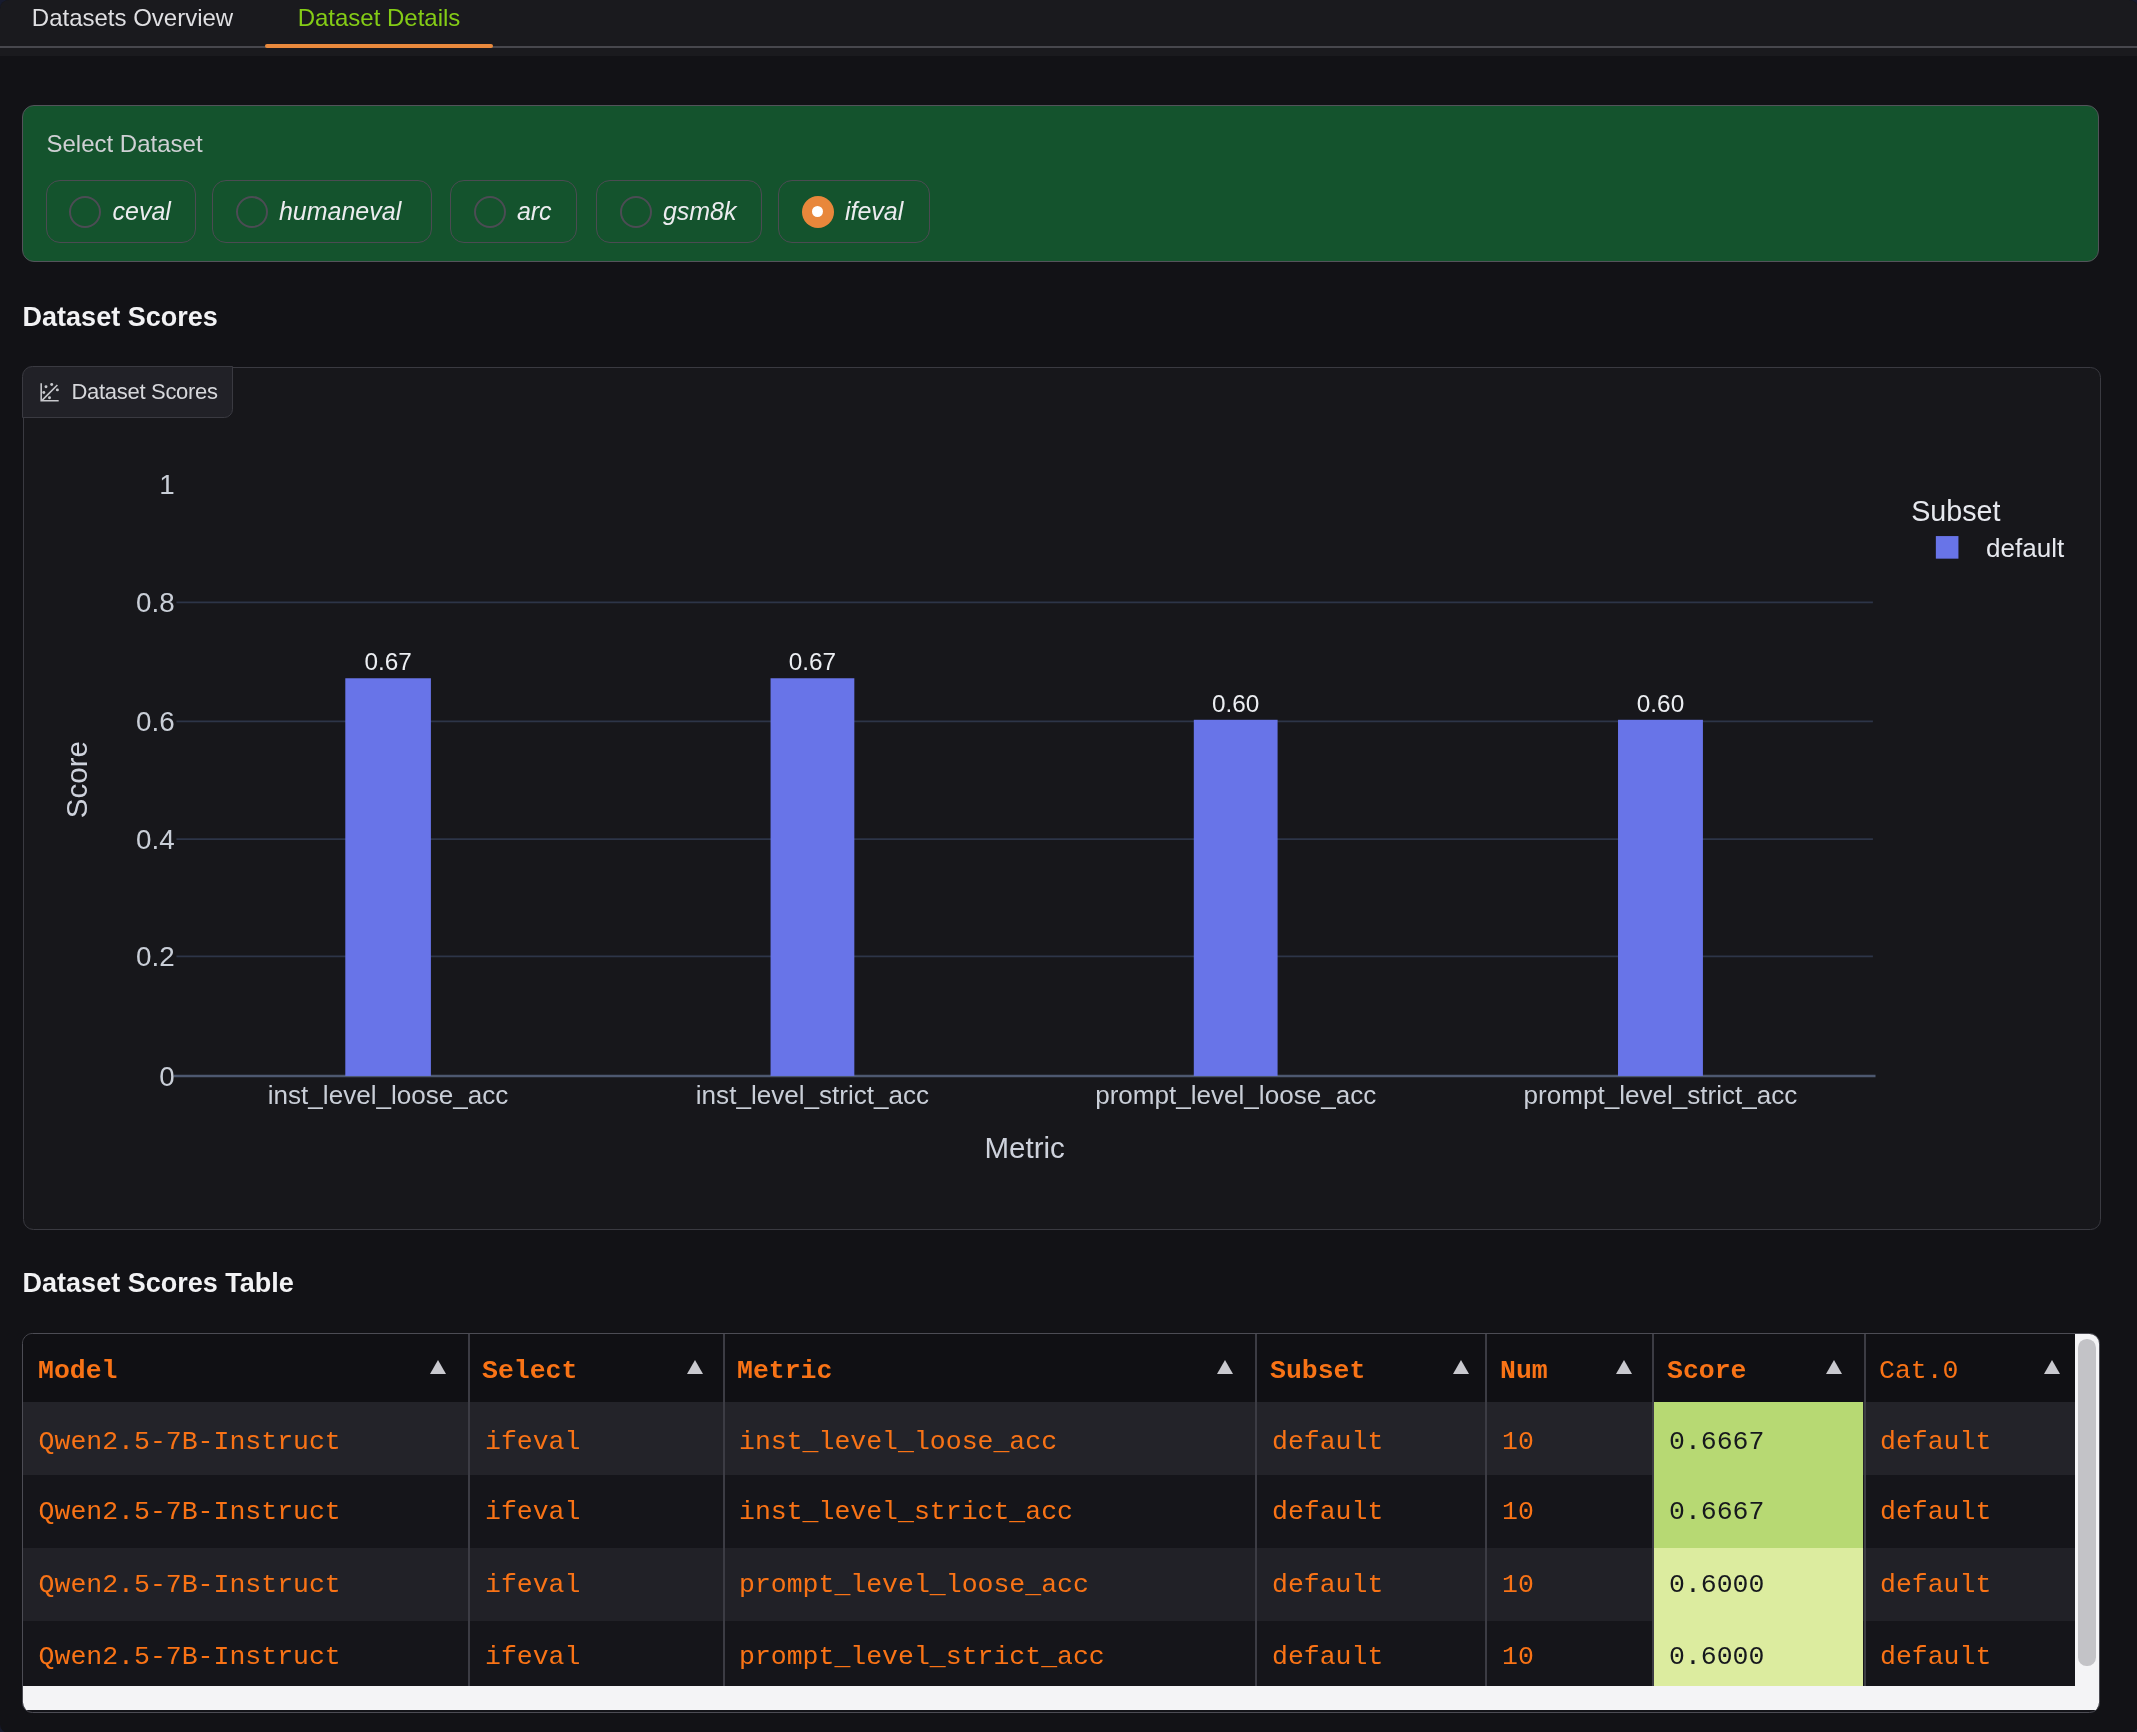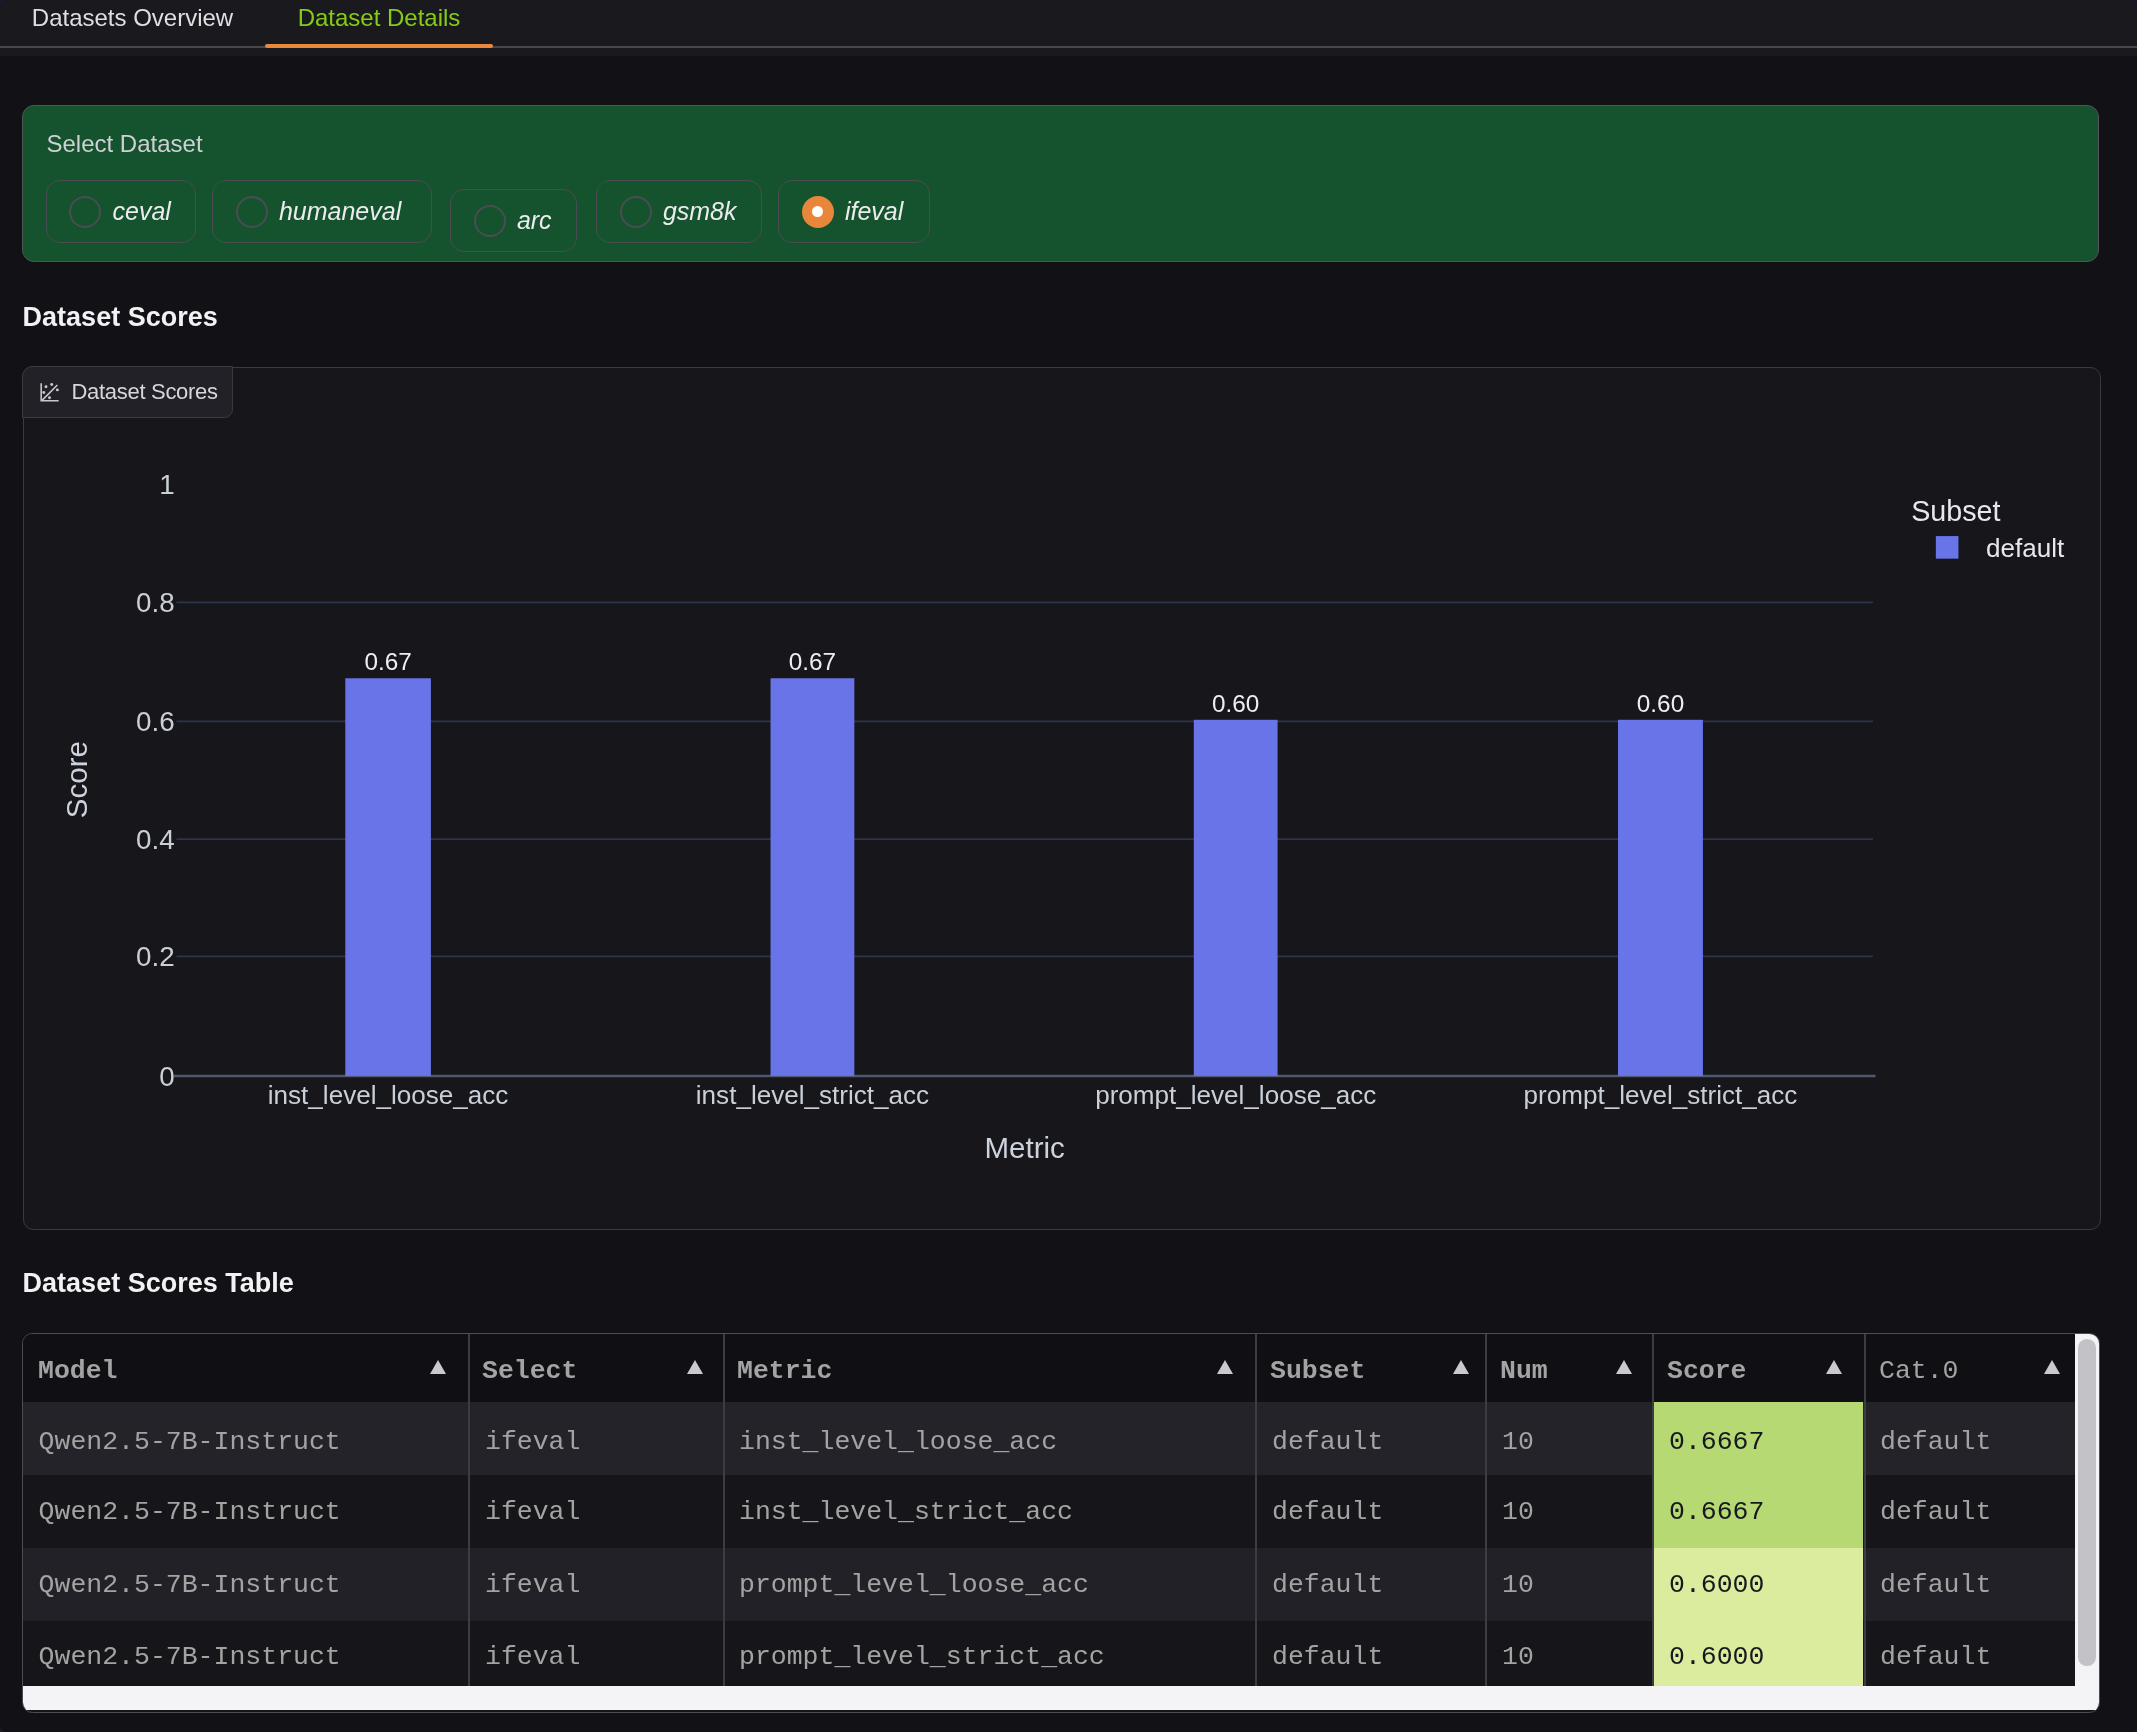--- a/index.html
+++ b/index.html
@@ -40,21 +40,21 @@
                 background:#17171b; border:1.7px solid #3a3a41; border-radius:10.4px; }
   #charttab { position:absolute; left:-1.7px; top:-1.7px; width:211px; height:52px; background:#212127;
               border:1.7px solid #3a3a41; border-radius:10.4px 0 8.7px 0; display:flex; align-items:center; }
   #charttab svg { margin-left:15.6px; }
   #charttab span { margin-left:12px; font-size:22px; color:#d6d7db; white-space:nowrap; letter-spacing:-0.3px; }
 
   
   #tblwrap { position:absolute; left:22px; top:1333px; width:2078px; height:380px;
              border:1.7px solid #4c4c54; border-radius:10.4px; background:#15151a; overflow:hidden; }
   .trow { position:absolute; left:0; width:2052px; }
-  .mono { font-family:"Liberation Mono", monospace; font-size:26.5px; color:#a3a3a3; }
+  .mono { font-family:"Liberation Mono", monospace; font-size:26.5px; color:#f97316; }
   .vsep { position:absolute; top:0; height:376px; width:1.7px; background:#3c3c44; }
   .cellt { position:absolute; white-space:pre; }
   .arrow { position:absolute; width:0; height:0; border-left:8.7px solid transparent;
            border-right:8.7px solid transparent; border-bottom:14.8px solid #c9c9cf; }
   #vtrack { position:absolute; right:0; top:0; width:24px; height:376px; background:#f4f4f6; }
   #vthumb { position:absolute; right:3.5px; top:5.2px; width:17.4px; height:327px; background:#c3c3c7; border-radius:8.7px; }
   #htrack { position:absolute; left:0; top:352px; width:2074px; height:24px; background:#f4f4f6; }
 </style>
 </head>
 <body>
@@ -70,21 +70,21 @@
   <div id="selpanel" class="dotbg">
     <div id="sellabel">Select Dataset</div>
     <div class="chip" style="left:22.6px; width:150px;">
         <div class="rb"></div>
         <span>ceval</span>
       </div>
     <div class="chip" style="left:189px; width:220px;">
         <div class="rb"></div>
         <span>humaneval</span>
       </div>
-    <div class="chip" style="left:427px; width:127px;margin-top:9px;">
+    <div class="chip" style="left:427px; width:127px;">
         <div class="rb"></div>
         <span>arc</span>
       </div>
     <div class="chip" style="left:573px; width:166px;">
         <div class="rb"></div>
         <span>gsm8k</span>
       </div>
     <div class="chip" style="left:755px; width:152px;">
         <div class="rb sel"></div>
         <span>ifeval</span>

